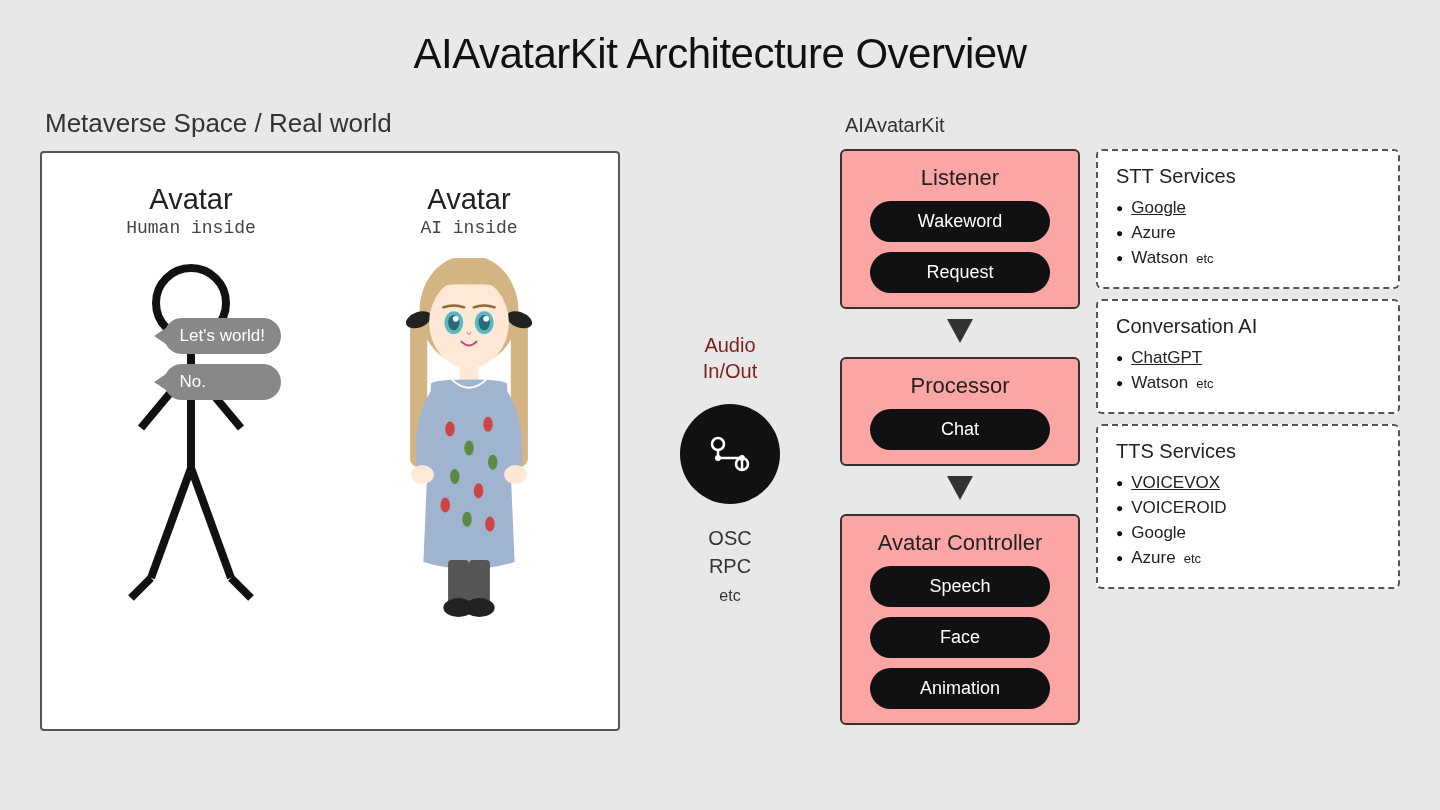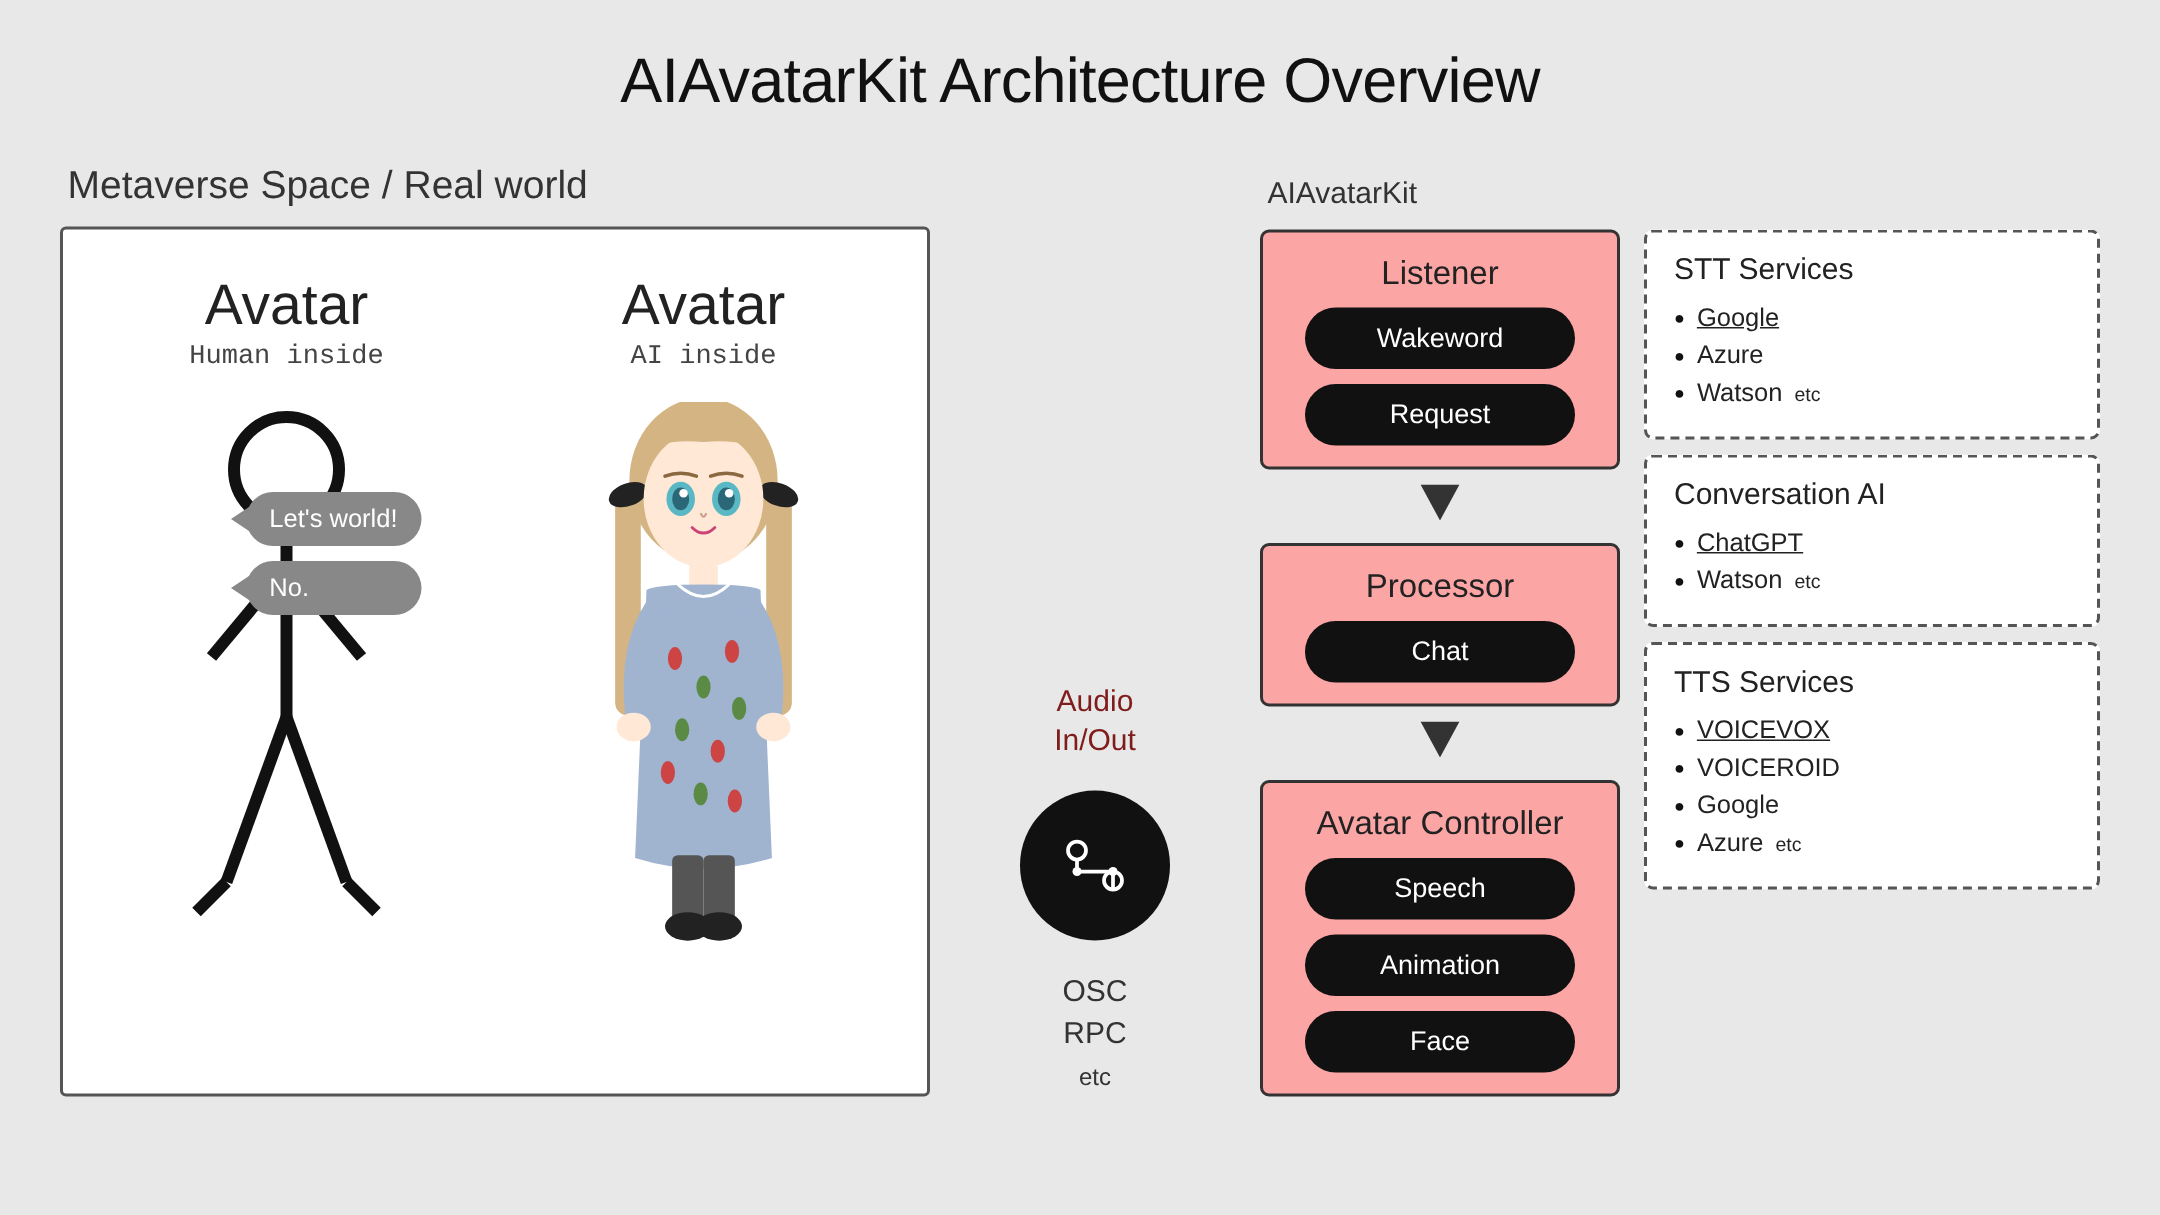--- a/index.html
+++ b/index.html
@@ -18,21 +18,21 @@
       font-weight: 400;
       color: #111;
       margin-top: 30px;
       margin-bottom: 30px;
       letter-spacing: -0.5px;
     }
     .main-layout {
       display: flex;
       width: 1360px;
       gap: 40px;
-      align-items: flex-end;
+      align-items: center;
     }
     
     .left-section {
       display: flex;
       flex-direction: column;
       flex: 0 0 580px;
     }
     .left-label {
       font-size: 26px;
       color: #333;
@@ -50,21 +50,21 @@
       height: 580px;
     }
     .avatar-human-section {
       flex: 1;
       display: flex;
       flex-direction: column;
       align-items: center;
       padding-top: 10px;
     }
     .avatar-label {
-      font-size: 38px;
+      font-size: 29px;
       color: #222;
       text-align: center;
       margin-bottom: 2px;
     }
     .avatar-sublabel {
       font-size: 18px;
       color: #444;
       text-align: center;
       margin-bottom: 20px;
       font-family: Liberation Mono, monospace;
@@ -401,22 +401,22 @@
 
         <div style="text-align:center;">
           <svg width="30" height="24" viewBox="0 0 30 24">
             <polygon points="15,24 2,0 28,0" fill="#333"></polygon>
           </svg>
         </div>
 
         <div class="module-box">
           <div class="module-title">Avatar Controller</div>
           <div class="module-btn">Speech</div>
+          <div class="module-btn">Face</div>
           <div class="module-btn">Animation</div>
-          <div class="module-btn">Face</div>
         </div>
 
       </div>
 
       <div class="services-column">
 
         <div class="service-box">
           <div class="service-title">STT Services</div>
           <ul class="service-items">
             <li>

